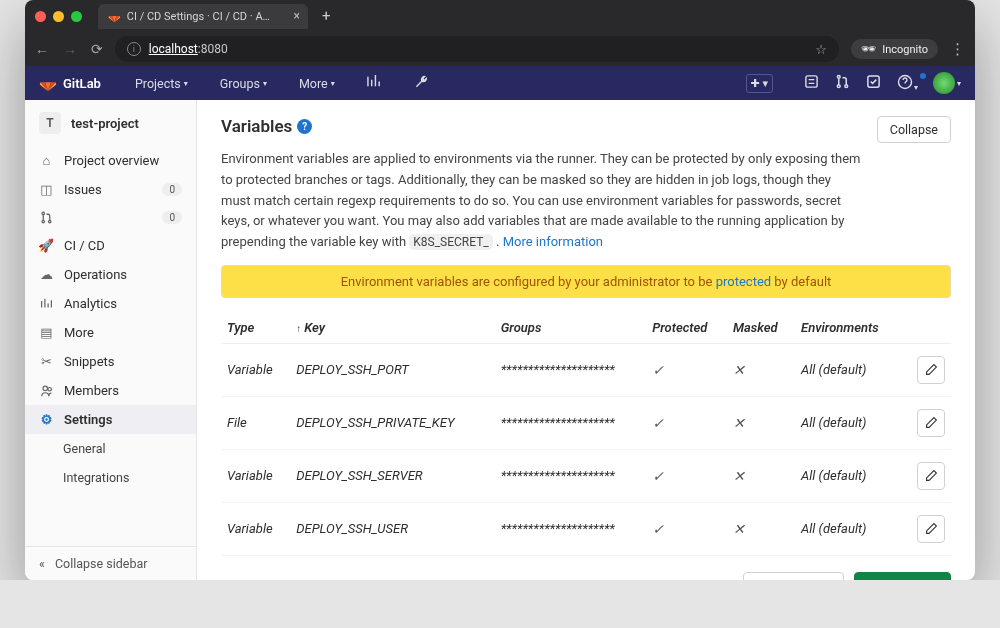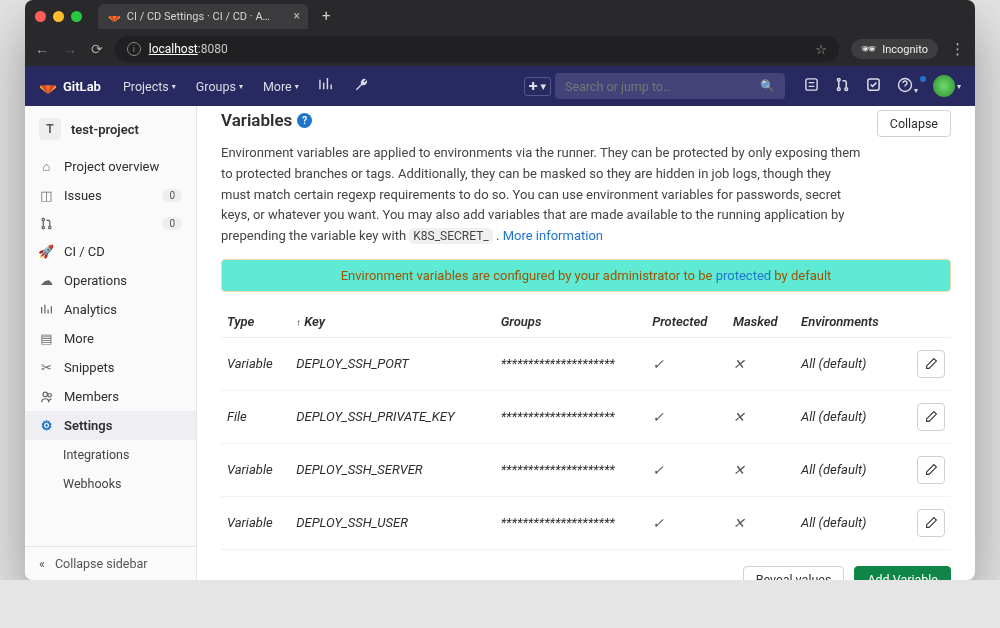--- a/index.html
+++ b/index.html
@@ -19,21 +19,21 @@
   .nav-btns span{cursor:pointer;}
   .addr { flex:1; background:#202022; border-radius:20px; height:26px; display:flex; align-items:center; padding:0 12px; font-size:12px; color:#c7c7c7; }
   .addr .info { width:14px;height:14px;display:inline-flex;align-items:center;justify-content:center;border:1px solid #888;border-radius:50%;font-size:9px;color:#888;margin-right:8px;}
   .addr .host { color:#fff;text-decoration:underline;}
   .addr-right { margin-left:auto; display:flex; gap:10px; align-items:center;}
   .addr-right .star{color:#aaa;font-size:13px;}
   .incog { display:flex; align-items:center; gap:6px; background:#3d3d3f; padding:3px 10px; border-radius:12px; font-size:11px; color:#eee;}
   .incog .glyph{font-size:12px;}
   .menu3 { color:#bbb; font-size:15px;}
   
-  .gl-top { background:#292961; height:40px; display:flex; align-items:center; padding:0 14px; gap:4px; color:#fff; font-size:13px;}
+  .gl-top { background:#292961; height:34px; display:flex; align-items:center; padding:0 14px; gap:16px; color:#fff; font-size:13px;}
   .gl-logo { display:flex; align-items:center; gap:6px; font-weight:600; margin-right:10px;}
   .gl-logo svg{width:18px;height:18px;}
   .gl-nav-item { padding:0 8px; display:flex; align-items:center; gap:3px; color:#dcdce6; cursor:pointer; font-size:12.5px;}
   .gl-nav-item .caret{font-size:8px;}
   .gl-icon { padding:0 8px; color:#dcdce6; cursor:pointer;}
   .gl-spacer{flex:1;}
   .gl-search { background:#43437a; border-radius:4px; height:26px; width:230px; display:flex; align-items:center; padding:0 10px; color:#a6a6c2; font-size:12.5px; gap:8px;}
   .gl-search input{background:transparent;border:none;outline:none;color:#fff;font-size:12.5px;flex:1;}
   .gl-right-icons{display:flex;align-items:center;gap:2px;margin-left:8px;}
   .gl-right-icons .ic{padding:0 7px;color:#dcdce6;cursor:pointer;font-size:14px;}
@@ -45,31 +45,31 @@
   .proj .avatar{width:22px;height:22px;border-radius:4px;background:#eee;display:flex;align-items:center;justify-content:center;font-size:12px;color:#555;}
   .sb-list{flex:1;overflow-y:auto;display:flex;flex-direction:column;}
   .sb-item{display:flex;align-items:center;gap:10px;padding:7px 14px;color:#2e2e2e;cursor:pointer;}
   .sb-item.active{background:#efeff3;font-weight:600;}
   .sb-item .ic{width:15px;display:flex;justify-content:center;color:#666;font-size:13px;}
   .sb-item.active .ic{color:#1f75cb;}
   .badge-count{margin-left:auto;background:#eee;color:#555;font-size:10px;padding:1px 7px;border-radius:9px;}
   .sb-sub{padding-left:38px;font-size:12.5px;color:#444;}
   .sb-collapse{border-top:1px solid #e5e5e5;padding:9px 14px;display:flex;align-items:center;gap:10px;color:#555;cursor:pointer;font-size:12.5px;}
   
-  .main { flex:1; overflow-y:auto; padding:4px 24px 40px 24px; color:#2e2e2e; font-size:13px;}
+  .main { flex:1; overflow-y:auto; padding:16px 24px 40px 24px; color:#2e2e2e; font-size:13px;}
   .sec-head{display:flex;align-items:flex-start;gap:12px;margin-bottom:6px;}
   .sec-title{font-size:17px;font-weight:600;display:flex;align-items:center;gap:5px;}
   .sec-title .q{width:15px;height:15px;border-radius:50%;background:#1f75cb;color:#fff;font-size:10px;display:inline-flex;align-items:center;justify-content:center;}
   .sec-btn{margin-left:auto;}
   .btn{border:1px solid #d1d1d4;background:#fff;padding:5px 12px;border-radius:4px;font-size:12.5px;color:#2e2e2e;cursor:pointer;}
   .btn.green{background:#108548;border-color:#108548;color:#fff;}
   .desc{line-height:1.6;color:#444;margin-bottom:12px;max-width:640px;}
   .desc code{background:#f0f0f0;padding:1px 4px;border-radius:5px;font-size:12px;}
   .desc a{color:#1f75cb;text-decoration:none;}
-  .banner{background:#5eead4;border:1px solid #f0d8a8;border-radius:4px;text-align:center;padding:8px;font-size:13px;color:#9e5400;margin-bottom:14px;}
+  .banner{background:#fde047;border:1px solid #f0d8a8;border-radius:4px;text-align:center;padding:8px;font-size:13px;color:#9e5400;margin-bottom:14px;}
   .banner a{color:#1f75cb;text-decoration:none;}
   table.vars{width:100%;border-collapse:collapse;font-size:13px;font-style:italic;}
   table.vars th{text-align:left;font-weight:600;color:#2e2e2e;padding:8px 6px;border-bottom:1px solid #eee;cursor:pointer;}
   table.vars td{padding:12px 6px;border-bottom:1px solid #f2f2f2;color:#2e2e2e;vertical-align:middle;}
   .chk{color:#555;font-size:14px;}
   .edit-btn{width:28px;height:28px;border:1px solid #d1d1d4;border-radius:4px;display:inline-flex;align-items:center;justify-content:center;cursor:pointer;background:#fff;}
   .row-actions{text-align:right;}
   .footer-actions{display:flex;justify-content:flex-end;gap:10px;margin-top:16px;}
   .sort-arrow{font-size:10px;margin-right:3px;}
 </style>
@@ -147,24 +147,20 @@
           <path d="M1 13V3m4 10V6m4 7V1m4 12V8"></path>
         </svg>
     </span>
     <span class="gl-icon">
       <svg width="15" height="15" viewBox="0 0 16 16" fill="#dcdce6">
           <path d="M13.7 3.3a4 4 0 01-5.2 5.2L3 14l-1-1 5.5-5.5a4 4 0 015.2-5.2l-2.5 2.5 1 1 2.5-2.5z"></path>
         </svg>
     </span>
     <div class="gl-spacer"></div>
     <span class="gl-icon" style="border:1px solid #555590;border-radius:3px;padding:2px 4px;font-size:11px;">✚ ▾</span>
-    <div class="gl-search">
-      <input placeholder="Search or jump to…" style="">
-      <span style="font-size:12px;">🔍</span>
-    </div>
     <div class="gl-right-icons">
       <span class="ic"><svg width="15" height="15" viewBox="0 0 16 16" fill="none" stroke="#dcdce6" stroke-width="1.5">
             <rect x="2" y="2" width="12" height="12" rx="2"></rect>
             <path d="M5 6h6M5 10h6" stroke-width="1.2"></path>
           </svg></span>
       <span class="ic"><svg width="15" height="15" viewBox="0 0 16 16" fill="none" stroke="#dcdce6" stroke-width="1.6">
             <circle cx="4" cy="3" r="1.5"></circle>
             <circle cx="4" cy="13" r="1.5"></circle>
             <circle cx="12" cy="13" r="1.5"></circle>
             <path d="M4 4.5v7M12 11V6a2 2 0 00-2-2H8"></path>
@@ -242,24 +238,24 @@
                 <path d="M2 14c0-2.5 2-4 4-4s4 1.5 4 4M10 14c0-2 1.3-3.5 3-3.5"></path>
               </svg>
             </span>
             <span>Members</span>
           </div>
         <div class="sb-item active">
             <span class="ic">⚙</span>
             <span>Settings</span>
           </div>
         <div class="sb-item sb-sub">
+            <span>General</span>
+          </div>
+        <div class="sb-item sb-sub">
             <span>Integrations</span>
-          </div>
-        <div class="sb-item sb-sub">
-            <span>Webhooks</span>
           </div>
         <div class="sb-item sb-sub"></div>
       </div>
       <div class="sb-collapse">
         <span>«</span>
         <span>Collapse sidebar</span>
       </div>
     </div>
 
     <div class="main">

